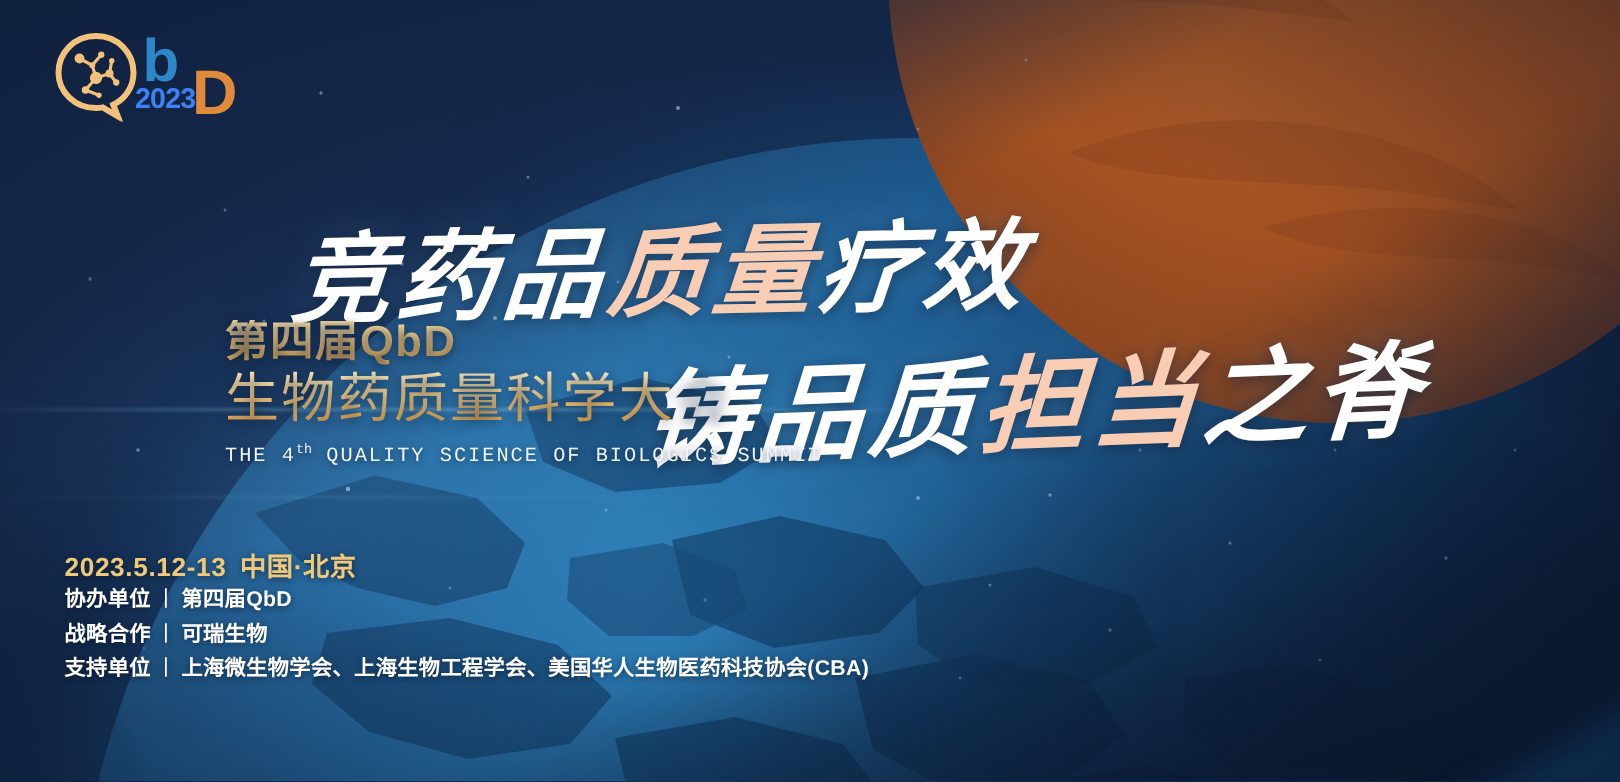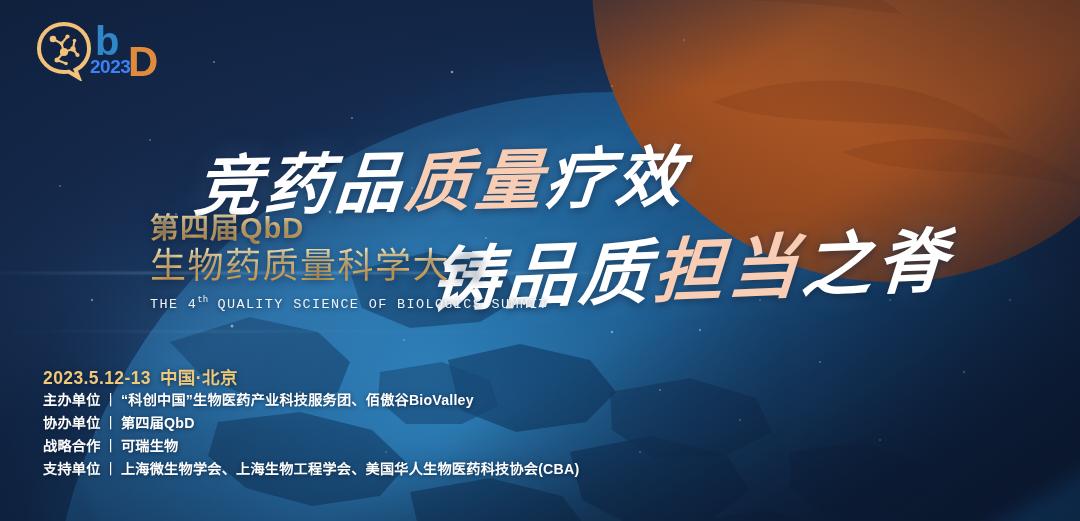--- a/index.html
+++ b/index.html
@@ -433,23 +433,20 @@
     <div class="title-sub">第四届QbD</div>
     <div class="title-main">生物药质量科学大会</div>
     <div class="title-en"><span>THE 4</span><sup>th</sup><span> QUALITY SCIENCE OF BIOLOGICS SUMMIT</span></div>
   </div>
 
   <div class="info">
     <div class="info-date">
       <span>2023.5.12-13</span><span class="city">中国·北京</span>
     </div>
     <div class="info-line">
-      <span>主办单位</span><span class="sep">丨</span><span>“科创中国”生物医药产业科技服务团、佰傲谷BioValley</span>
-    </div>
-    <div class="info-line">
       <span>协办单位</span><span class="sep">丨</span><span>第四届QbD</span>
     </div>
     <div class="info-line">
       <span>战略合作</span><span class="sep">丨</span><span>可瑞生物</span>
     </div>
     <div class="info-line">
       <span>支持单位</span><span class="sep">丨</span><span>上海微生物学会、上海生物工程学会、美国华人生物医药科技协会(CBA)</span>
     </div>
   </div>
 

